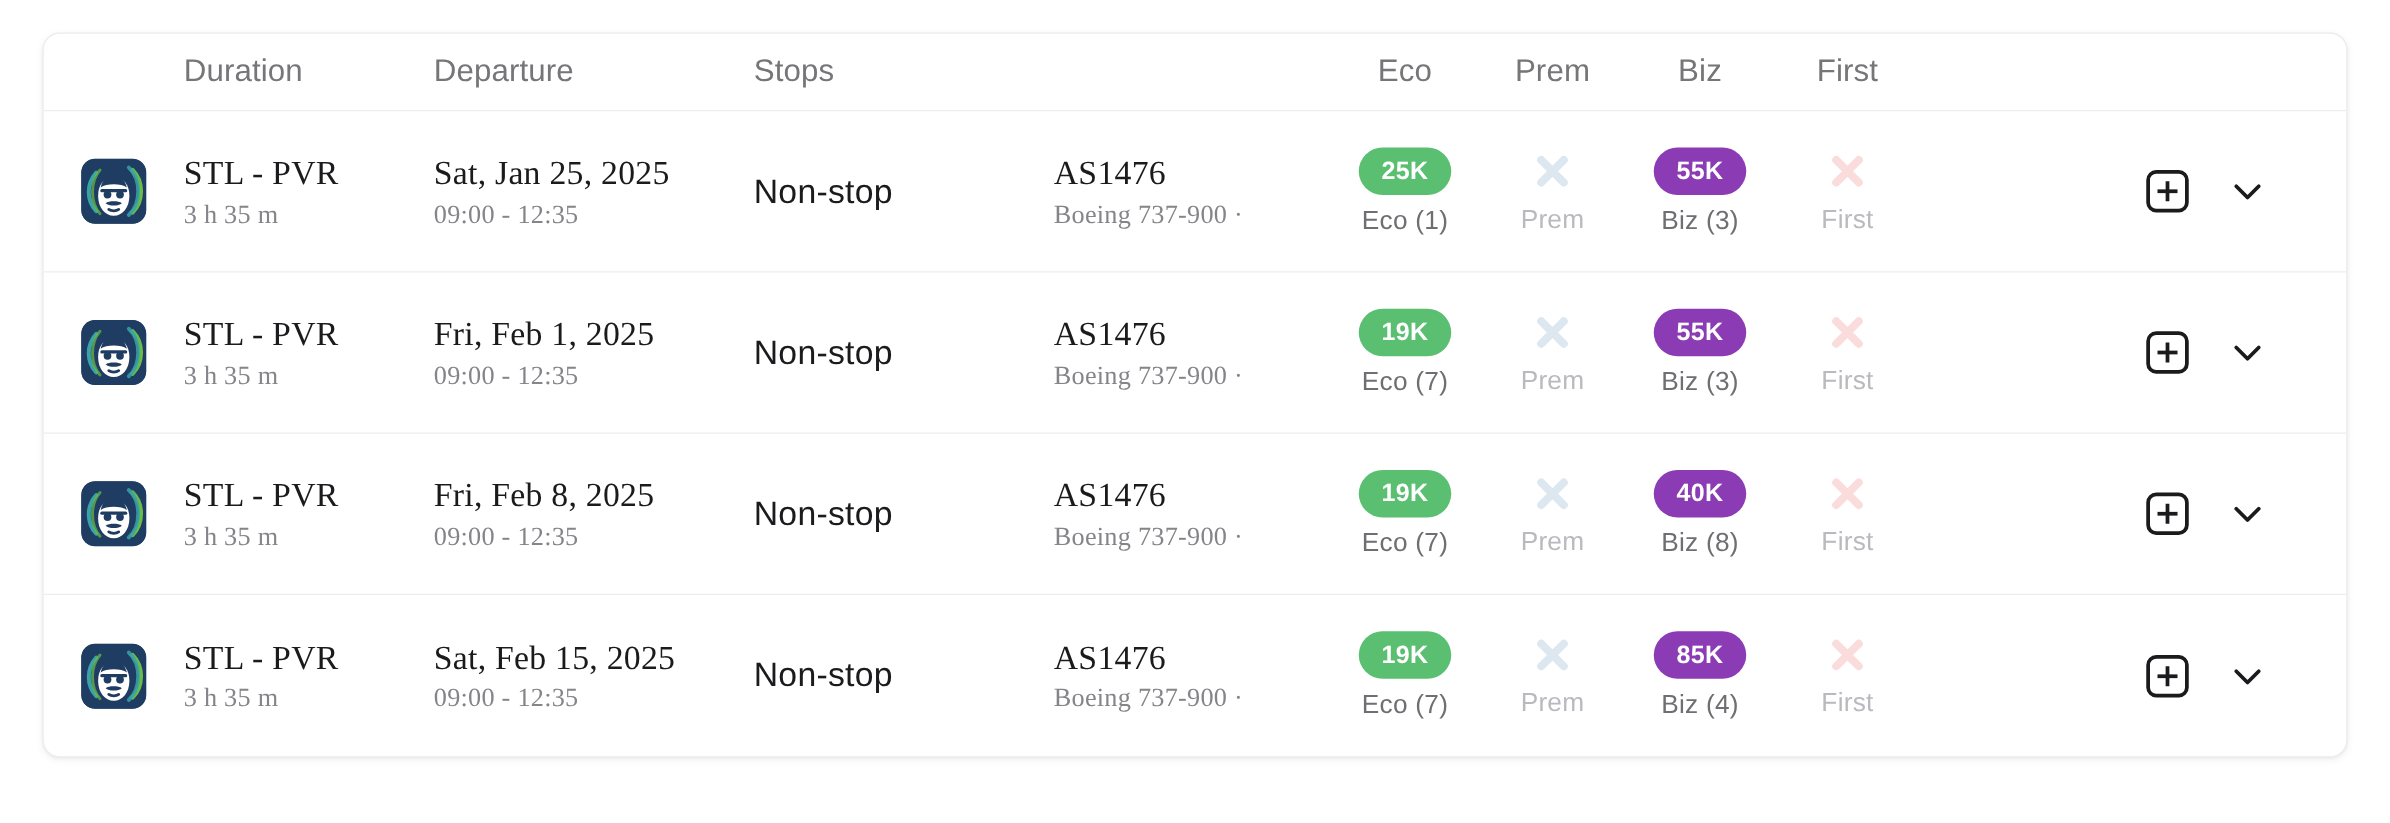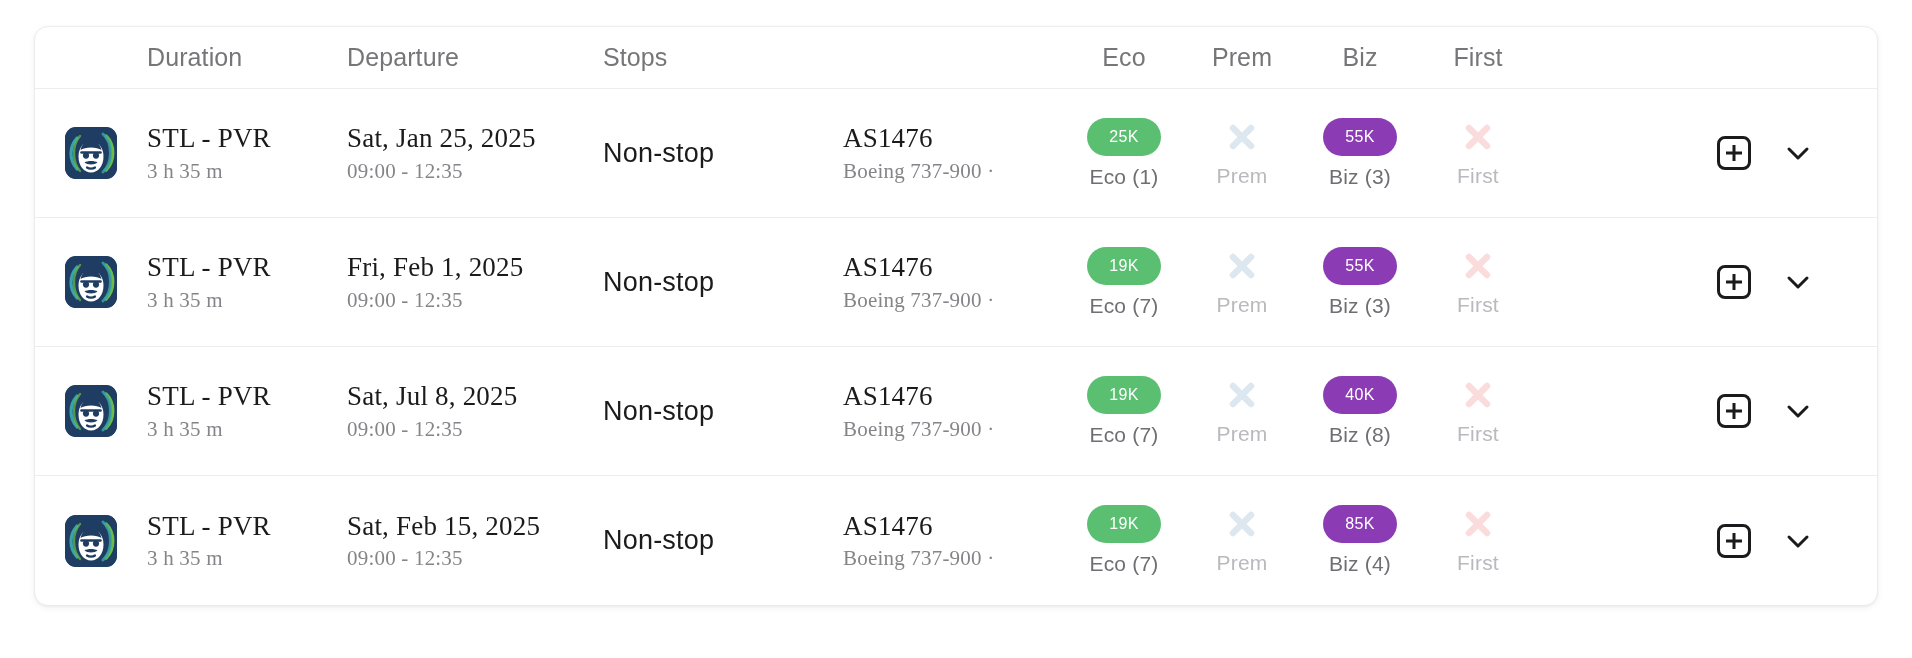--- a/index.html
+++ b/index.html
@@ -110,22 +110,22 @@
   }
   .pill {
     display: inline-flex;
     align-items: center;
     justify-content: center;
     min-width: 74px;
     height: 38px;
     padding: 0 15px;
     border-radius: 19px;
     color: #ffffff;
-    font-size: 16px;
-    font-weight: 400;
+    font-size: 20px;
+    font-weight: 700;
     letter-spacing: .3px;
     line-height: 1;
   }
   .pill.eco  { background: #5bbf72; }
   .pill.biz  { background: #8b3cb5; }
   .fare-label {
     font-size: 21px;
     color: #6f6f73;
     white-space: nowrap;
     letter-spacing: .2px;
@@ -350,21 +350,21 @@
     <path d="M22 40.5 C24 42 28 42 30 40.5" stroke="#1f3d63" stroke-width="2.2" fill="none" stroke-linecap="round"></path>
   </svg>
     </div>
 
     <div class="stack">
       <span class="primary">STL - PVR</span>
       <span class="secondary">3 h 35 m</span>
     </div>
 
     <div class="stack">
-      <span class="primary">Sat, Jul 8, 2025</span>
+      <span class="primary">Fri, Feb 8, 2025</span>
       <span class="secondary">09:00 - 12:35</span>
     </div>
 
     <div>
       <span class="single">Non-stop</span>
     </div>
 
     <div class="stack">
       <span class="primary">AS1476</span>
       <span class="secondary">Boeing 737-900  ·</span>

